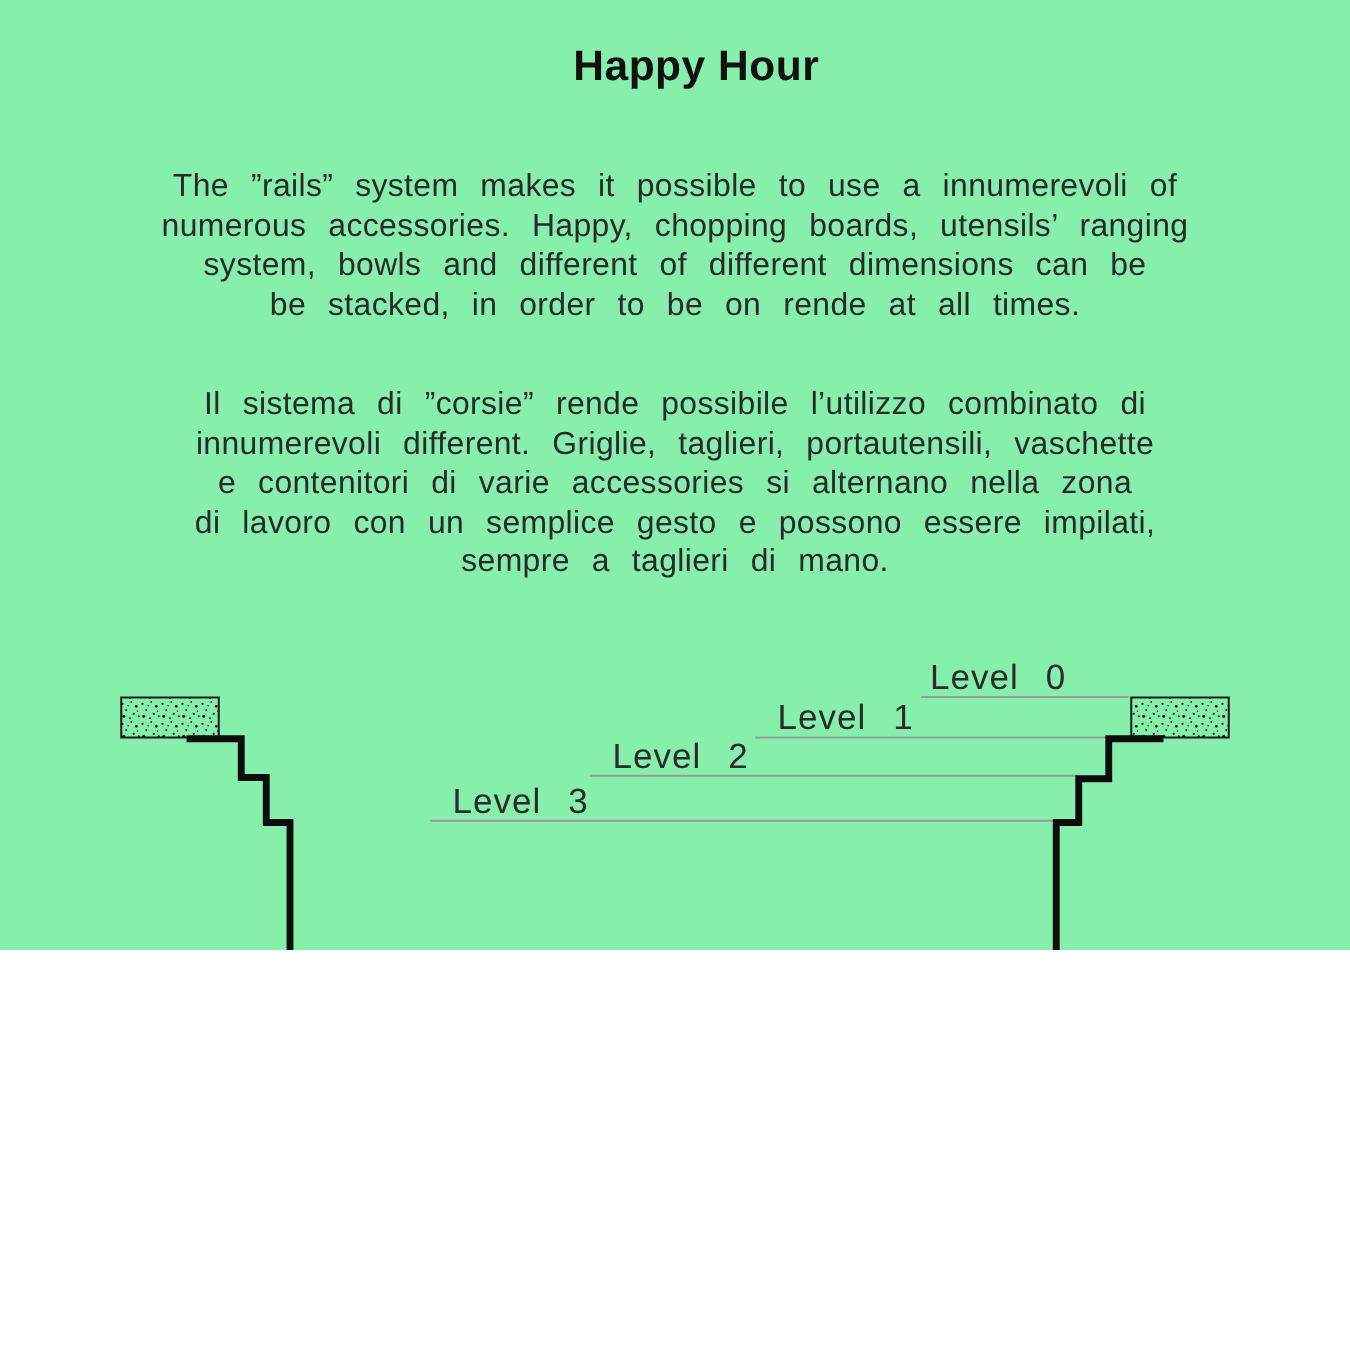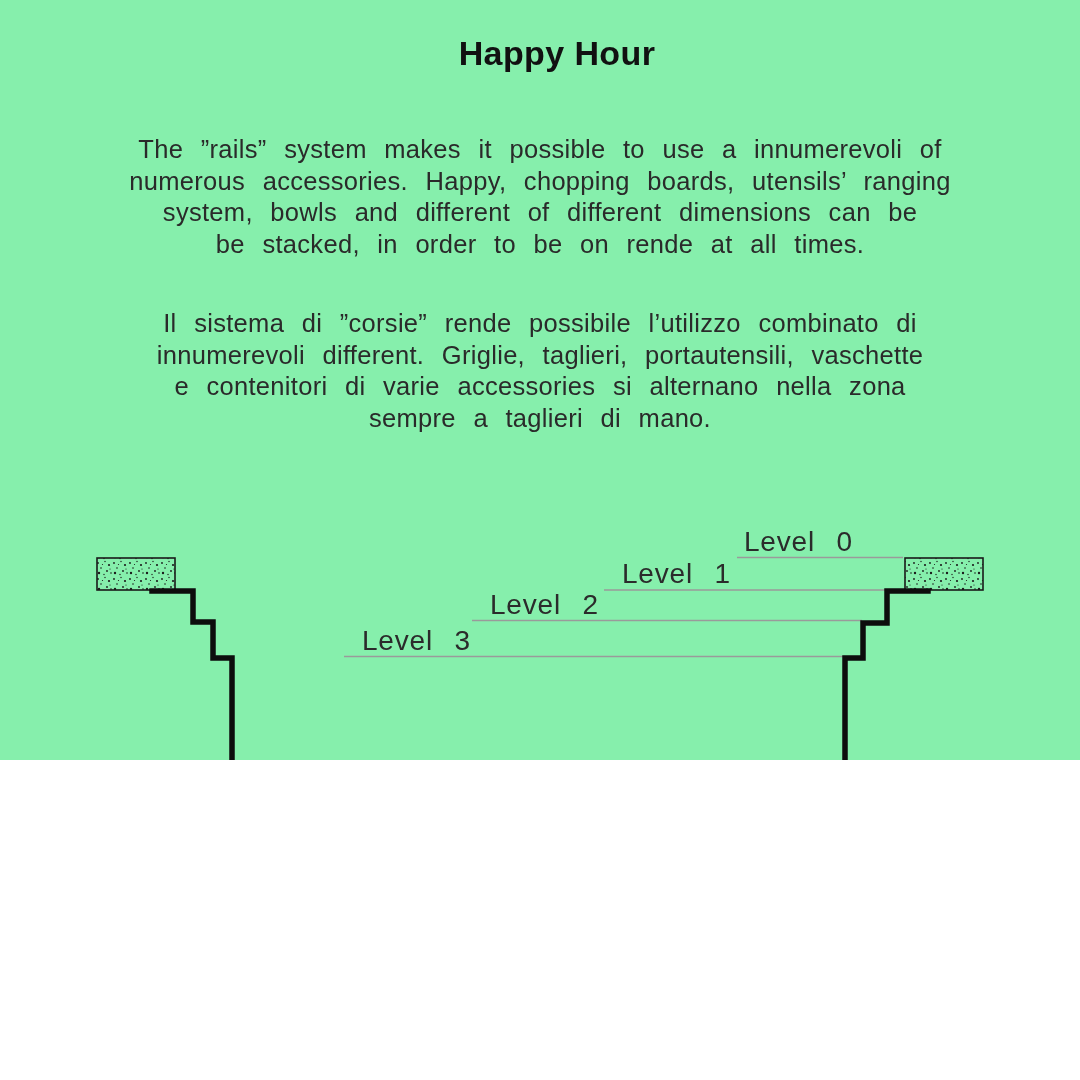--- a/index.html
+++ b/index.html
@@ -57,20 +57,21 @@
     <div class="bline">The ”rails” system makes it possible to use a innumerevoli of</div>
     <div class="bline">numerous accessories. Happy, chopping boards, utensils’ ranging</div>
     <div class="bline">system, bowls and different of different dimensions can be</div>
     <div class="bline">be stacked, in order to be on rende at all times.</div>
   </div>
 
   <div class="para para-it">
     <div class="bline">Il sistema di ”corsie” rende possibile l’utilizzo combinato di</div>
     <div class="bline">innumerevoli different. Griglie, taglieri, portautensili, vaschette</div>
     <div class="bline">e contenitori di varie accessories si alternano nella zona</div>
+    <div class="bline">di lavoro con un semplice gesto e possono essere impilati,</div>
     <div class="bline">sempre a taglieri di mano.</div>
   </div>
 
   <svg class="diagram" viewBox="0 0 1080 1080" aria-hidden="true">
     <defs>
       <pattern id="stipple" width="16" height="16" patternUnits="userSpaceOnUse">
         <circle cx="2" cy="3" r="0.9" fill="#1a1a1a"></circle>
         <circle cx="9" cy="1.5" r="0.7" fill="#1a1a1a"></circle>
         <circle cx="13" cy="5" r="1.1" fill="#1a1a1a"></circle>
         <circle cx="5" cy="8" r="0.8" fill="#1a1a1a"></circle>

